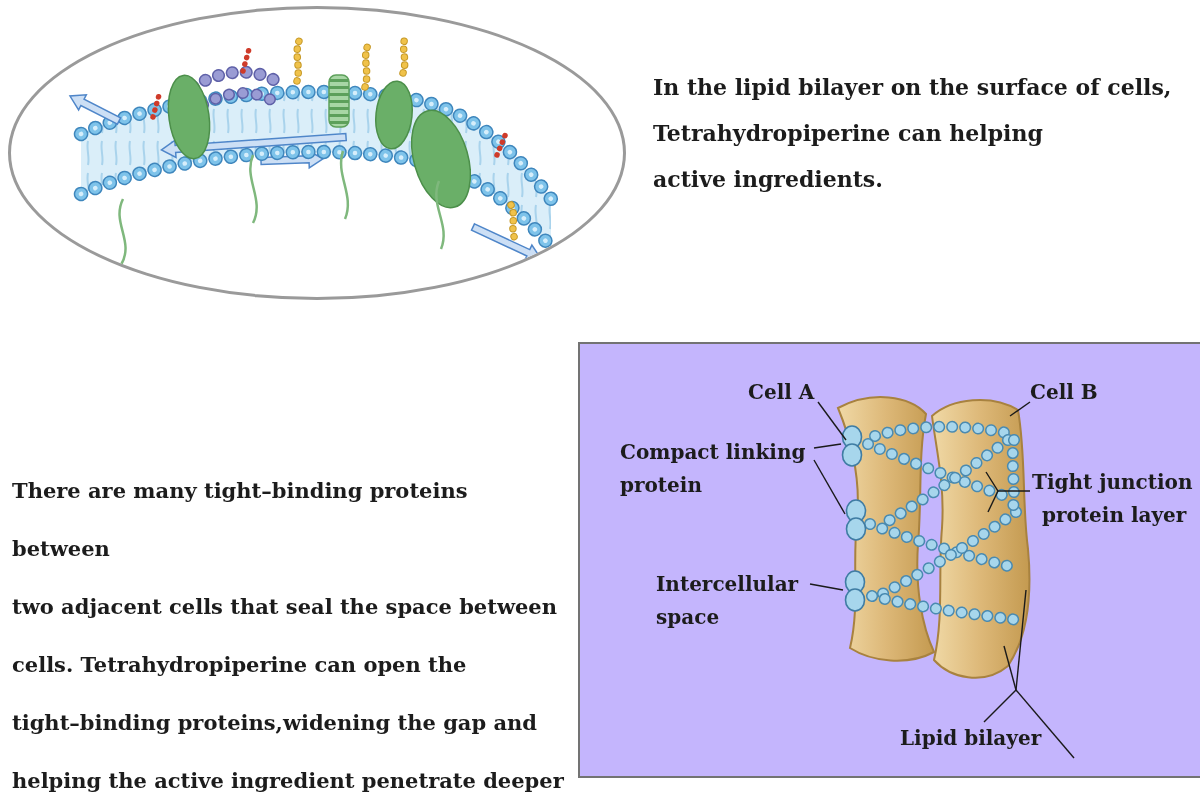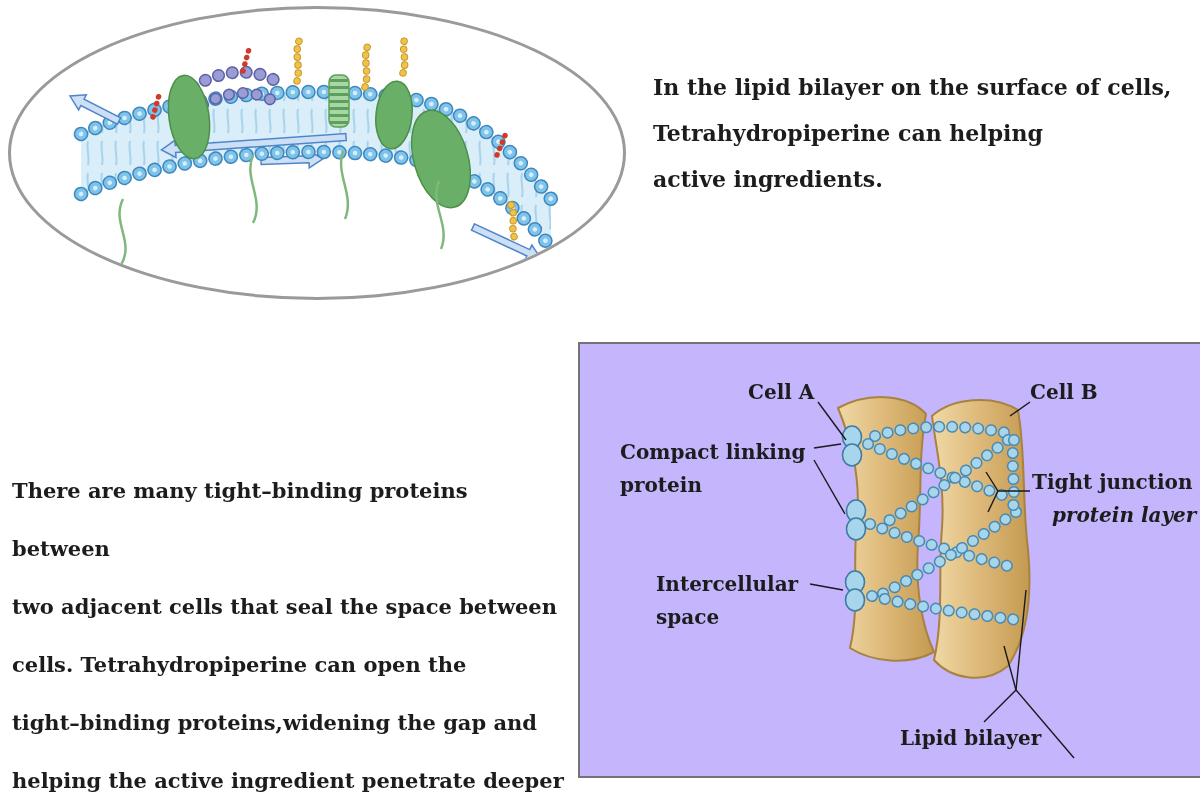--- a/index.html
+++ b/index.html
@@ -193,21 +193,21 @@
     <div class="jlabel" style="left:168px; top:32px;">Cell A</div>
     <div class="jlabel" style="left:450px; top:32px;text-align:right;">Cell B</div>
 
     <div class="jlabel" style="left:40px; top:92px;">
       <div>Compact linking</div>
       <div>protein</div>
     </div>
 
     <div class="jlabel" style="left:452px; top:122px;">
       <div>Tight junction</div>
-      <div style="margin-left:20px;font-style:italic;">protein layer</div>
+      <div style="margin-left:10px;">protein layer</div>
     </div>
 
     <div class="jlabel" style="left:76px; top:224px;">
       <div>Intercellular</div>
       <div>space</div>
     </div>
 
     <div class="jlabel" style="left:320px; top:378px;">Lipid bilayer</div>
   </div>
 

